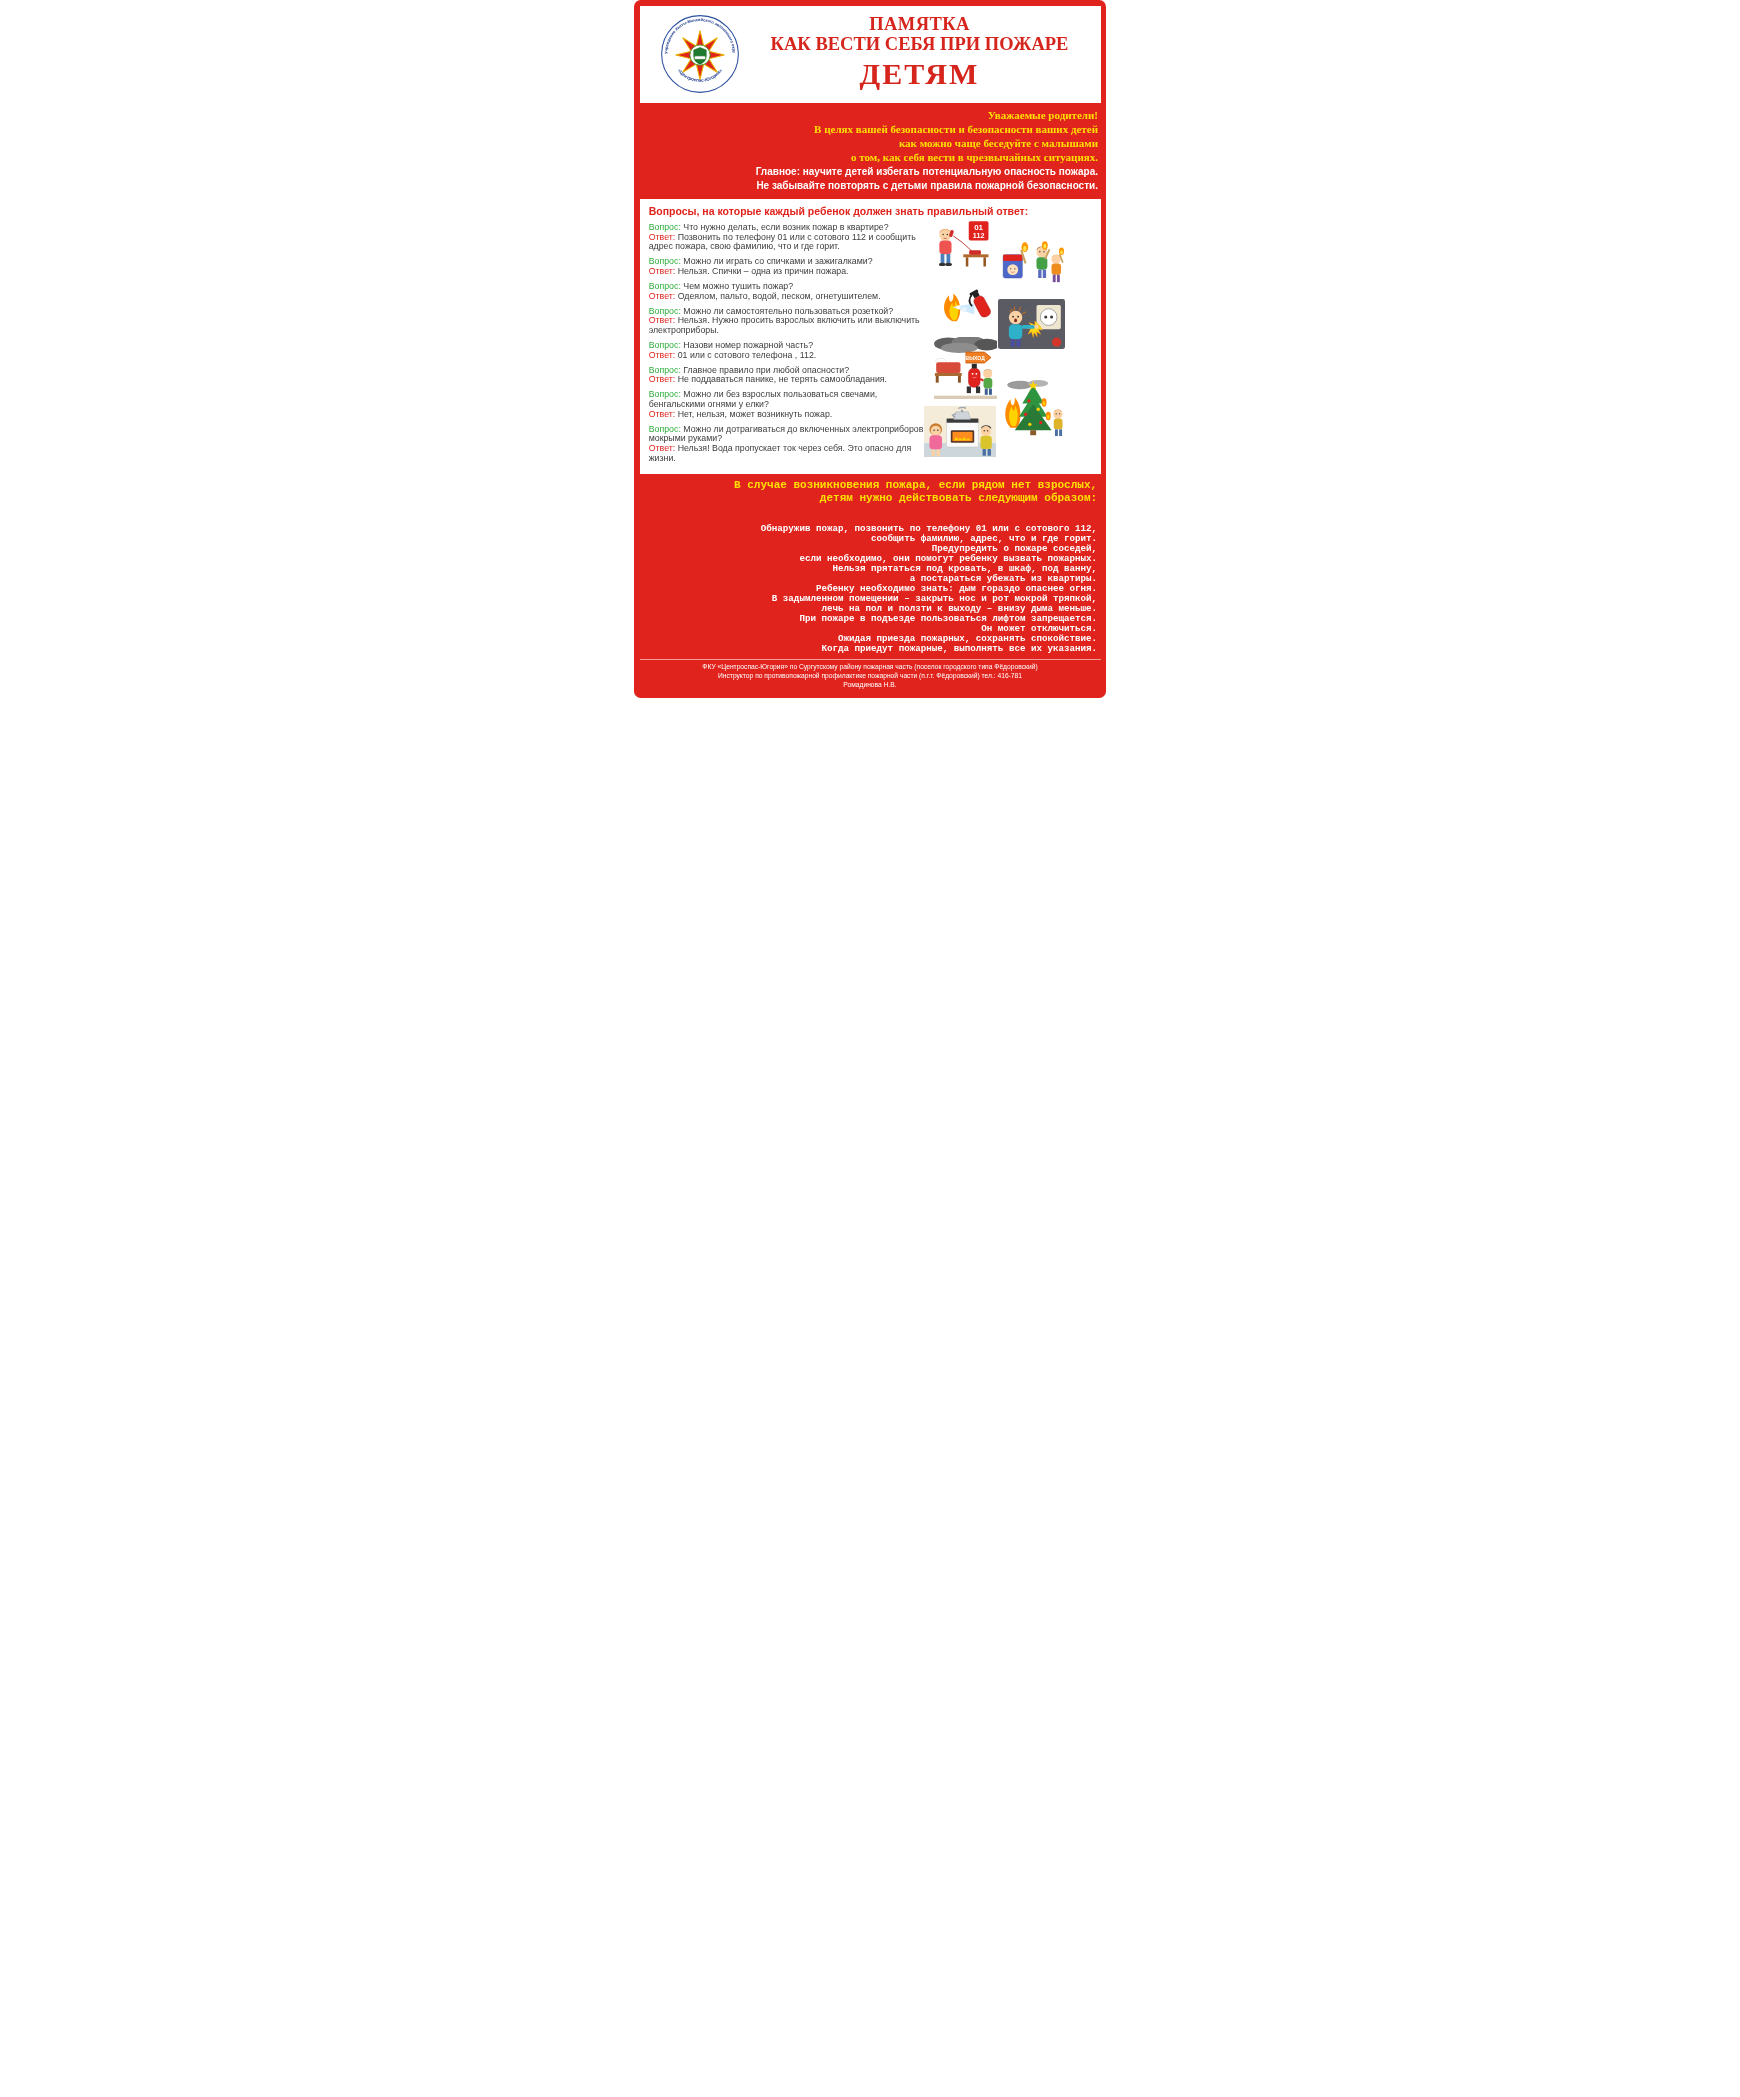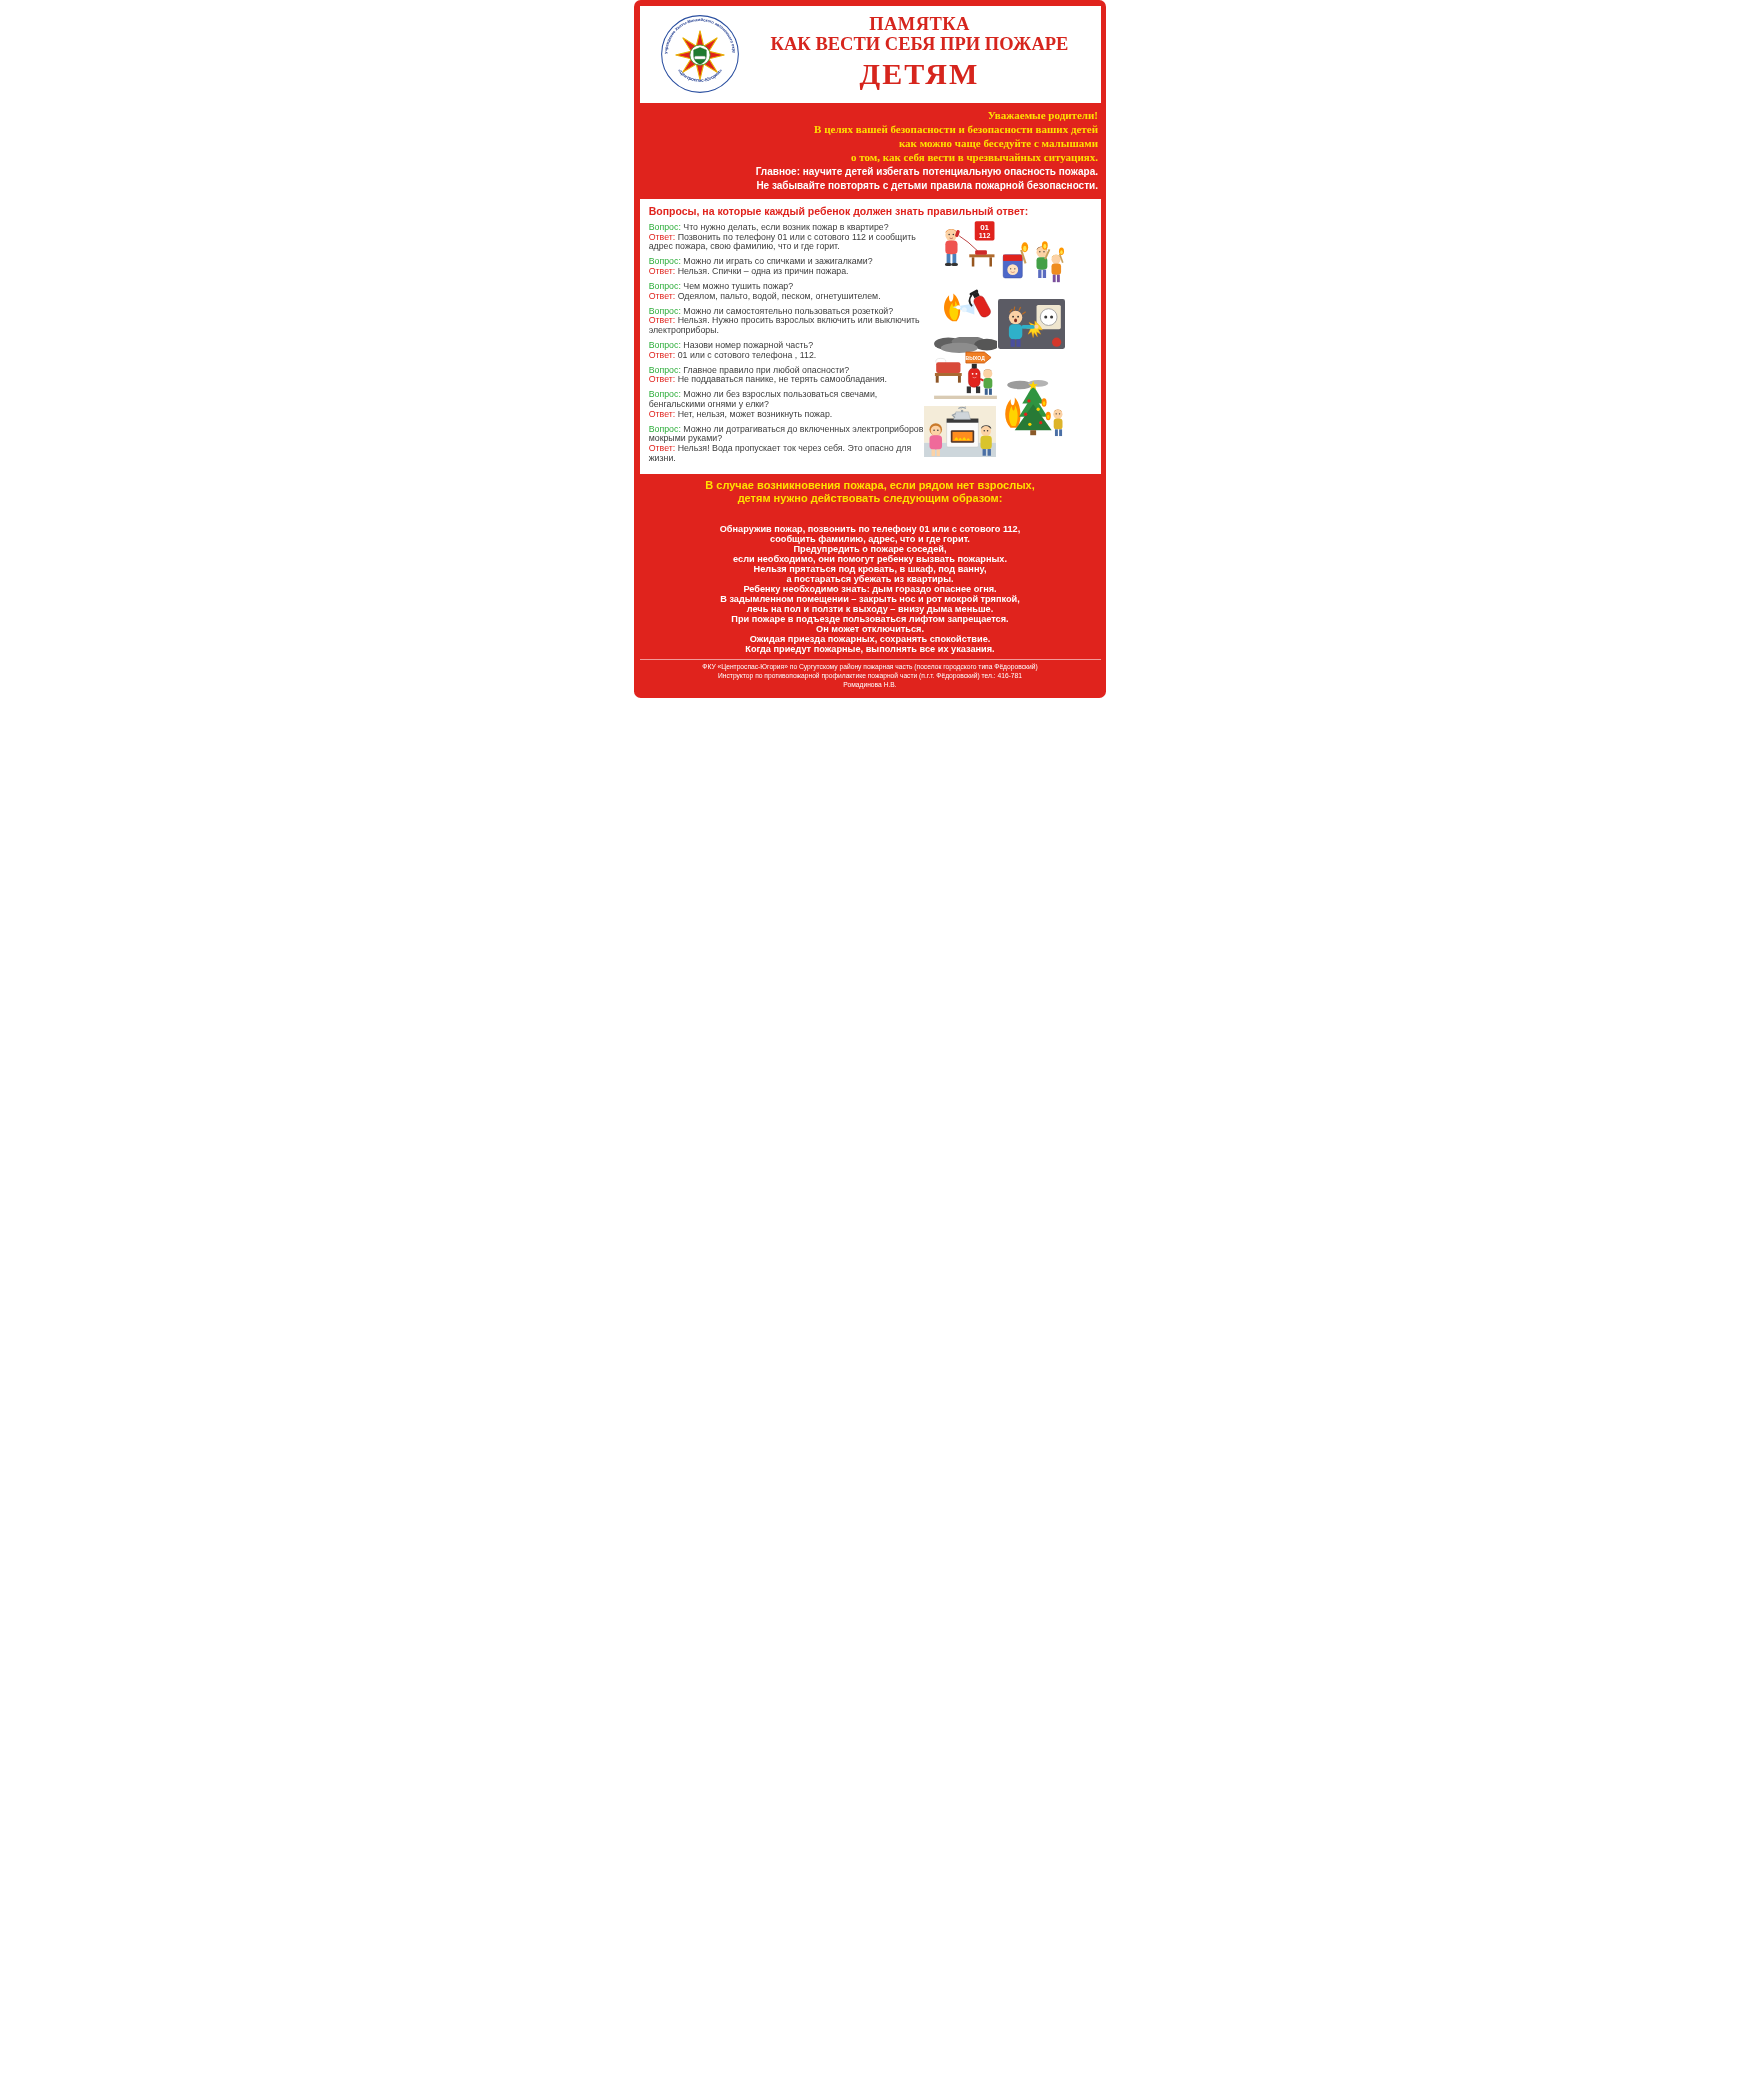--- a/index.html
+++ b/index.html
@@ -21,21 +21,21 @@
   .banner .w{color:#ffffff;font-weight:bold;font-size:10px;line-height:14px;}
   
   .qa-section{background:#ffffff;position:relative;height:269px;padding:6.7px 0 0 9.2px;overflow:hidden;}
   .qa-heading{color:#e0231d;font-weight:bold;font-size:10.5px;line-height:12px;margin-bottom:5.9px;}
   .qa-item{width:278px;font-size:8.8px;line-height:9.6px;color:#3c3c3c;margin-bottom:5.5px;}
   .q-label{color:#2fae3c;}
   .a-label{color:#e0231d;}
   .illus{position:absolute;background:#ffffff;}
   .illus svg{display:block;width:100%;height:100%;}
   
-  .instructions{text-align:center;padding:5px 3.4px 5px;font-family:Liberation Sans, sans-serif;font-weight:bold;}
+  .instructions{text-align:right;padding:5px 3.4px 5px;font-family:Liberation Mono, monospace;font-weight:bold;}
   .instr-h div{color:#ffe000;font-size:11px;line-height:12.6px;}
   .instr-b div{color:#ffffff;font-size:9.2px;line-height:10px;}
   .instr-b{margin-top:20px;}
   
   .footer{border-top:0.8px solid rgba(255,255,255,.55);text-align:center;color:#ffffff;padding:2.9px 4.2px 2.5px;}
   .footer div{font-size:6.7px;line-height:8.8px;}
 </style>
 </head>
 <body>
 
@@ -106,21 +106,21 @@
     </div>
     <div class="qa-item">
       <div class="q"><span class="q-label">Вопрос:</span> <span>Можно ли без взрослых пользоваться свечами, бенгальскими огнями у елки?</span></div>
       <div class="a"><span class="a-label">Ответ:</span> <span>Нет, нельзя, может возникнуть пожар.</span></div>
     </div>
     <div class="qa-item">
       <div class="q"><span class="q-label">Вопрос:</span> <span>Можно ли дотрагиваться до включенных электроприборов мокрыми руками?</span></div>
       <div class="a"><span class="a-label">Ответ:</span> <span>Нельзя! Вода пропускает ток через себя. Это опасно для жизни.</span></div>
     </div>
 
-    <div class="illus" style="left:294px;top:20px;width:63px;height:48px;text-align:center;">
+    <div class="illus" style="left:288px;top:20px;width:63px;height:48px;text-align:center;">
       <svg viewBox="0 0 150 114">
         <rect width="150" height="114" fill="#ffffff"></rect>
         <rect x="84" y="84" width="60" height="7" fill="#b06a2d"></rect>
         <rect x="90" y="91" width="6" height="22" fill="#96561f"></rect>
         <rect x="132" y="91" width="6" height="22" fill="#96561f"></rect>
         <rect x="98" y="74" width="28" height="11" rx="3" fill="#cf2a2a"></rect>
         <path d="M60,40 Q80,52 104,76" stroke="#b22222" stroke-width="2" fill="none"></path>
         <rect x="97" y="5" width="47" height="46" rx="4" fill="#e0231d"></rect>
         <text x="120.5" y="25" text-anchor="middle" font-size="19" font-weight="bold" fill="#ffffff" font-family="Liberation Sans, sans-serif">01</text>
         <text x="120.5" y="45" text-anchor="middle" font-size="17" font-weight="bold" fill="#ffffff" font-family="Liberation Sans, sans-serif">112</text>

